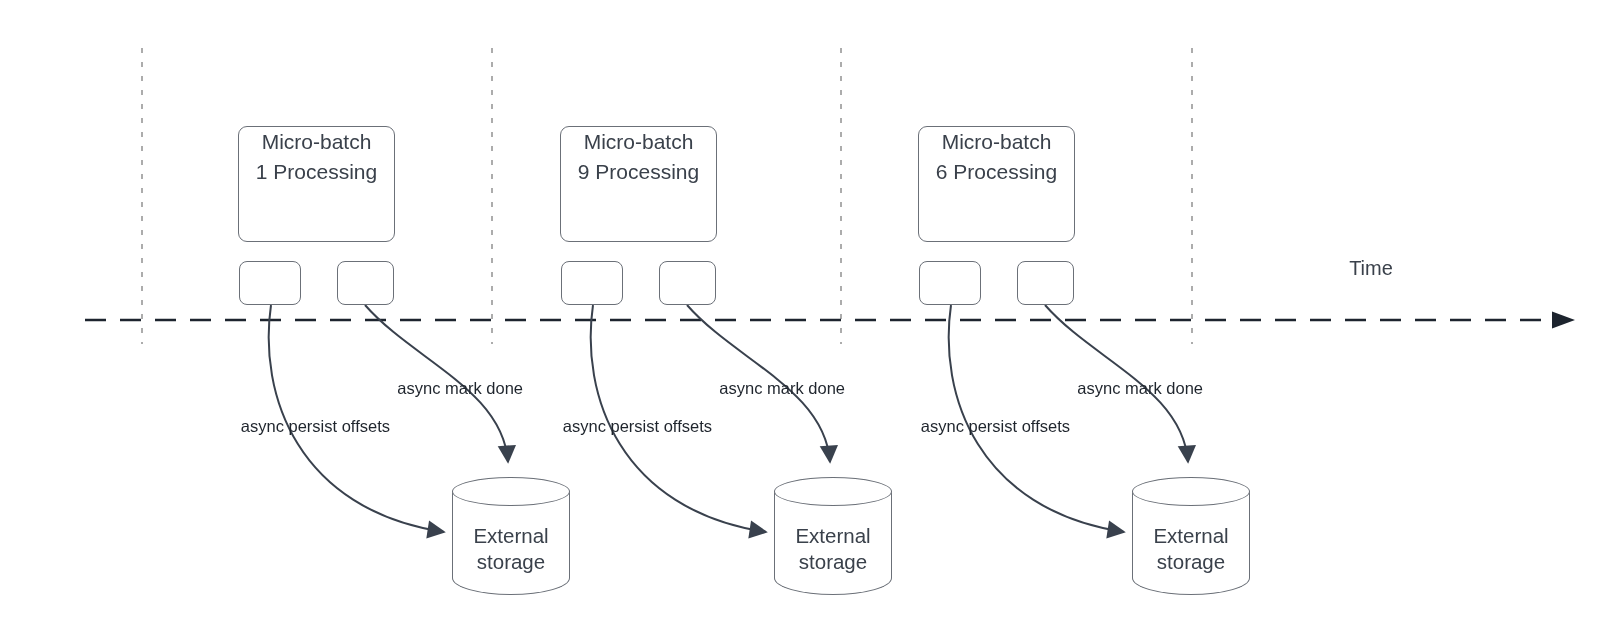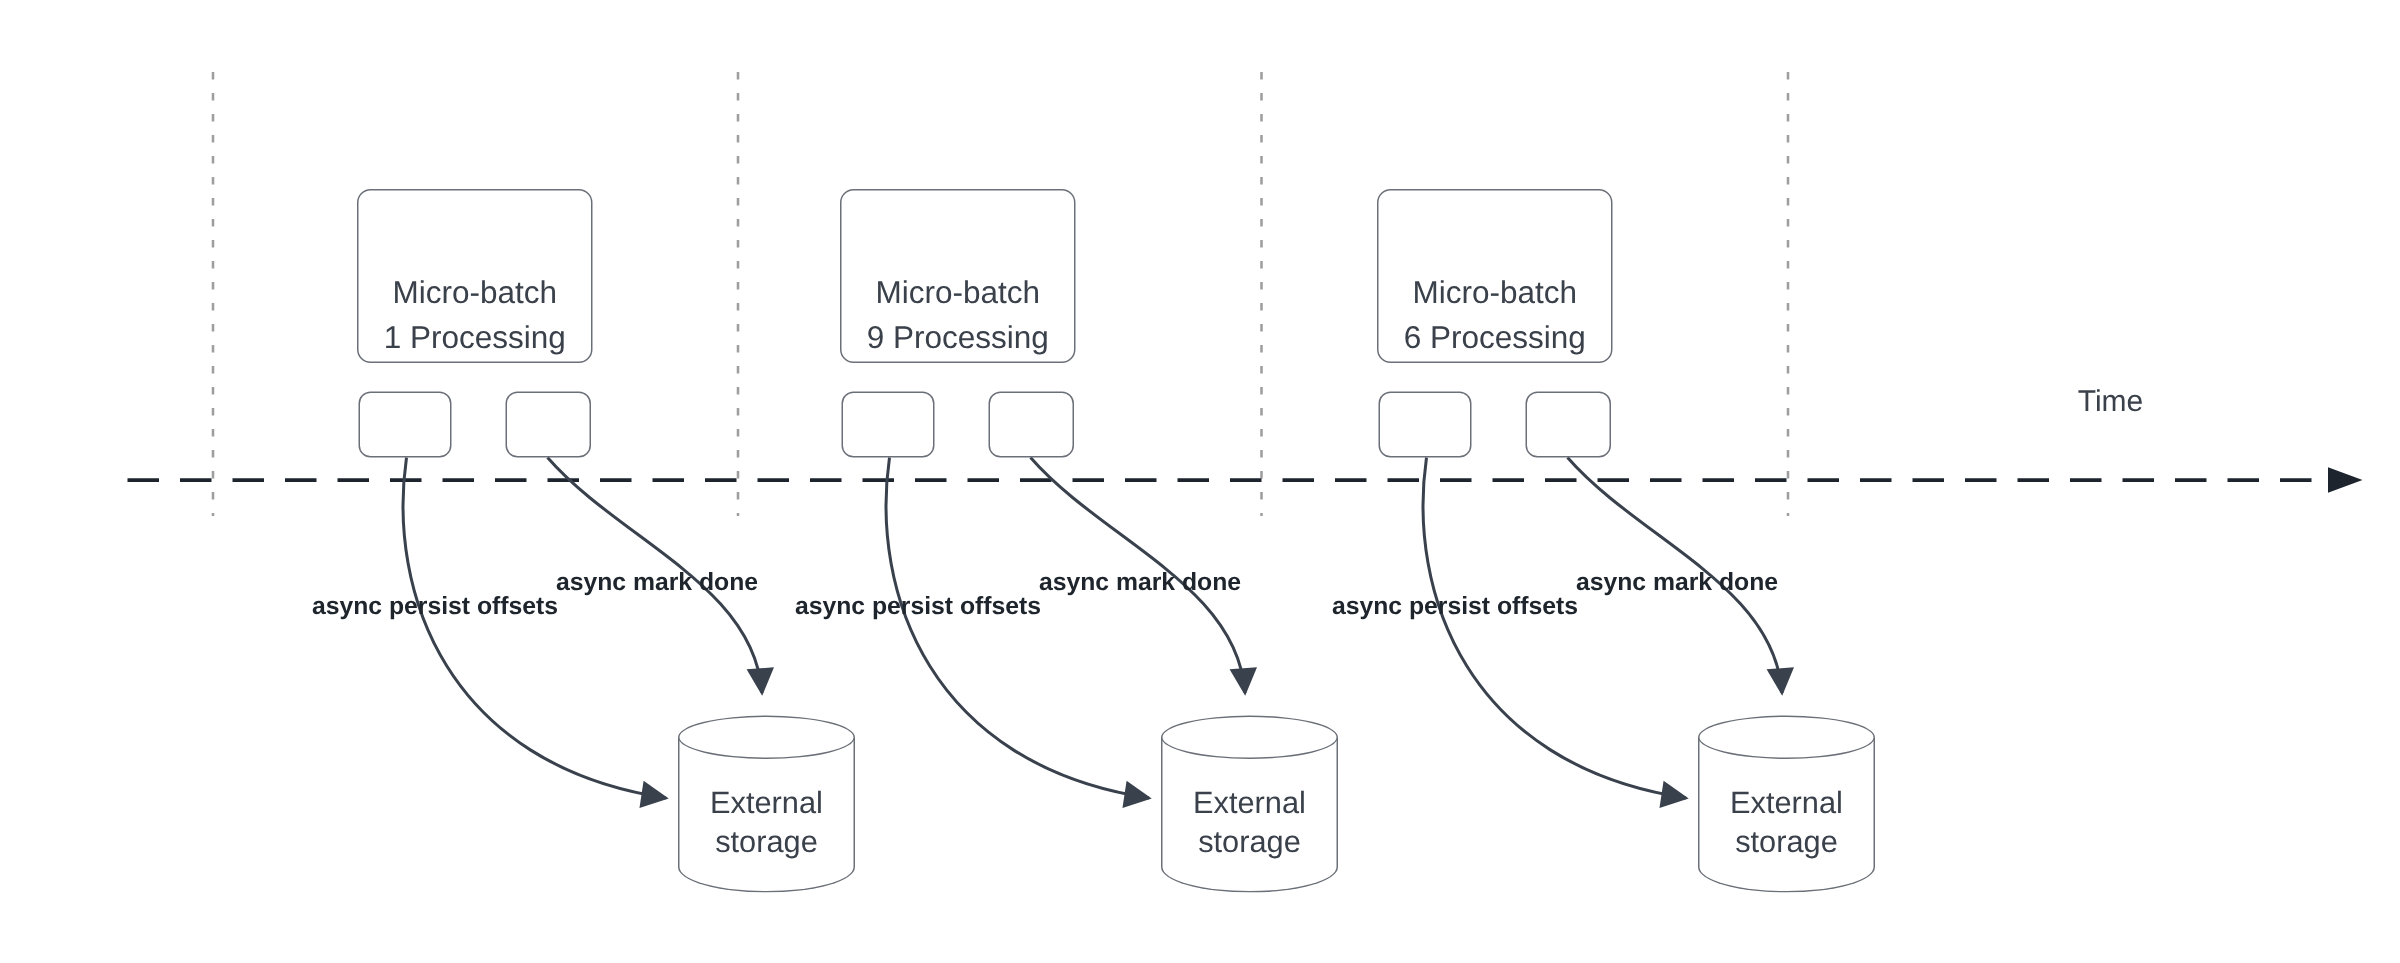--- a/index.html
+++ b/index.html
@@ -48,47 +48,47 @@
   .g1 { left: 238px; }
   .g2 { left: 560px; }
   .g3 { left: 918px; }
   .proc-box {
     position: absolute;
     left: 0; top: 126px;
     width: 157px; height: 116px;
     background: #fff;
     border: 1.7px solid var(--box_border);
     border-radius: 9px;
-    display: flex; align-items: flex-end; justify-content: center;
+    display: flex; align-items: flex-start; justify-content: center;
     text-align: center;
     font-size: 21px; line-height: 30px;
     color: var(--text);
     padding: 0 14px;
   }
   .mini {
     position: absolute;
     top: 261px;
     height: 44px;
     background: #fff;
     border: 1.7px solid var(--box_border);
     border-radius: 8px;
   }
   .mini-a { left: 1px; width: 62px; }
   .mini-b { left: 99px; width: 57px; }
   .lbl {
     position: absolute;
     font-size: 16.5px;
-    font-weight: bold;
+    font-weight: normal;
     line-height: 17px;
     color: var(--label_text);
-    text-align: center;
+    text-align: right;
     white-space: nowrap;
     z-index: 3;
   }
-  .lbl-persist { left: -48px; top: 396px; width: 200px; }
+  .lbl-persist { left: -48px; top: 418px; width: 200px; }
   .lbl-done    { left: 115px; top: 380px; width: 170px; }
   .cylinder {
     position: absolute;
     left: 214px; top: 477px;
     width: 96px; height: 118px;
   }
   .cyl-body {
     position: absolute;
     left: 0; top: 14px;
     width: 118px; height: 104px;
@@ -109,21 +109,21 @@
     position: absolute;
     left: 0; top: 26px;
     width: 118px; height: 92px;
     display: flex; align-items: center; justify-content: center;
     text-align: center;
     font-size: 20.5px; line-height: 26px;
     color: var(--text);
   }
   .time-label {
     position: absolute;
-    left: 1372px; top: 257px;
+    left: 1336px; top: 257px;
     width: 70px;
     text-align: center;
     font-size: 20px;
     color: var(--text);
     z-index: 2;
   }
 </style>
 </head>
 <body>
 

